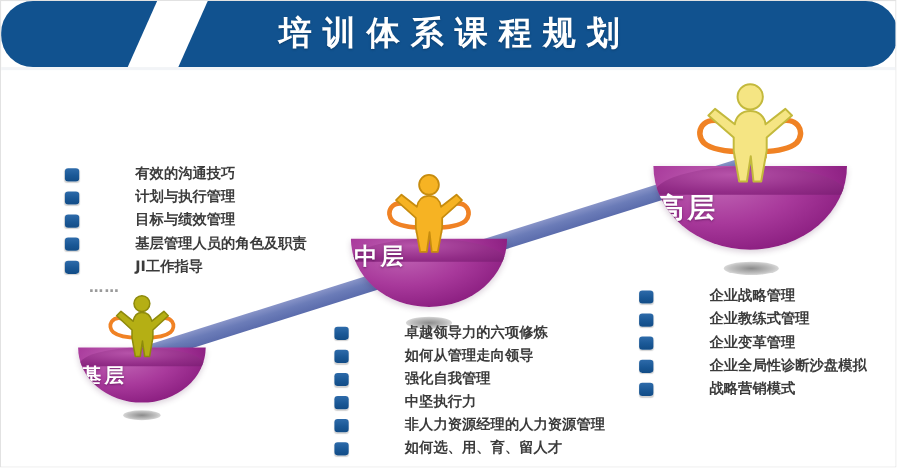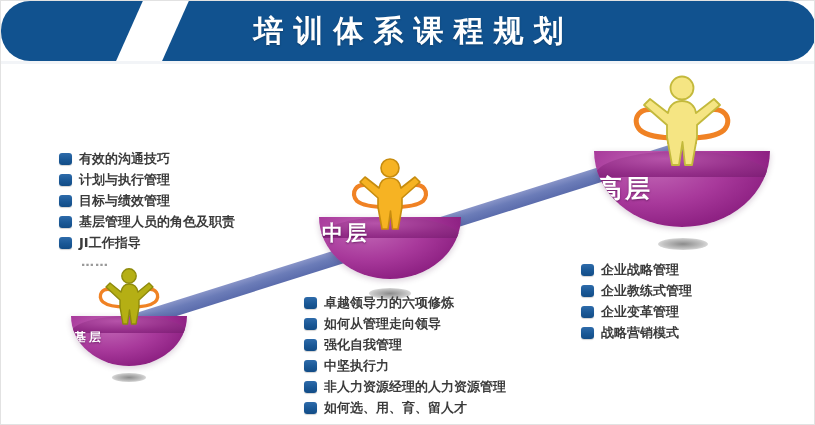--- a/index.html
+++ b/index.html
@@ -97,20 +97,21 @@
   
   .figure{position:absolute;z-index:4;}
   .figure svg{display:block;}
 
   
   .list{position:absolute;z-index:5;}
   .list-item{
     display:flex;align-items:center;
     height:21px;
     white-space:nowrap;
+    gap:44px;
   }
   .bullet{
     width:13px;height:12px;
     border-radius:3px;
     background:linear-gradient(180deg,#2E6BAA 0%,#1A5896 55%,#124C86 100%);
     flex:0 0 auto;
     margin-right:7px;
     box-shadow:0 1px 1px rgba(0,0,0,.18);
   }
   .list-text{
@@ -158,21 +159,21 @@
                      C41,17 44,20 45,25
                      L56,16 L60,20 L46,33
                      L46,40 L43,57 L38.5,57 L36.5,43
                      L34.5,57 L30,57 L27,40 L27,33
                      L13,20 L17,16 L28,25
                      C29,20 31,17 36,17 Z"></path>
           </g>
         </svg>
       </div>
       <div class="bowl" style="position:absolute;left:0;top:47px;width:116px;height:50px;">
-        <div class="bowl-label" style="top:13px;font-size:12px;">基层</div>
+        <div class="bowl-label" style="top:13px;font-size:18px;">基层</div>
       </div>
       <div class="shadow-ellipse" style="left:41px;top:104px;width:34px;height:9px;"></div>
     </div>
 
     <div class="node" style="left:318px;top:95px;width:142px;height:125px;">
       <div class="figure" style="left:26px;top:-2px;">
         <svg width="90" height="78" viewBox="0 0 90 78">
           <g fill="none" stroke="#F08224" stroke-width="4.2" stroke-linecap="round">
             <path d="M28,30 C10,23 5,37 12,44 C18,49 30,50 41,50"></path>
             <path d="M62,30 C80,23 85,37 78,44 C72,49 60,50 49,50"></path>
@@ -284,18 +285,22 @@
       <div class="list-item">
         <span class="bullet"></span>
         <span class="list-text">企业教练式管理</span>
       </div>
       <div class="list-item">
         <span class="bullet"></span>
         <span class="list-text">企业变革管理</span>
       </div>
       <div class="list-item">
         <span class="bullet"></span>
+        <span class="list-text">企业全局性诊断沙盘模拟</span>
+      </div>
+      <div class="list-item">
+        <span class="bullet"></span>
         <span class="list-text">战略营销模式</span>
       </div>
     </div>
 
   </div>
 </div>
 
 </body></html>

